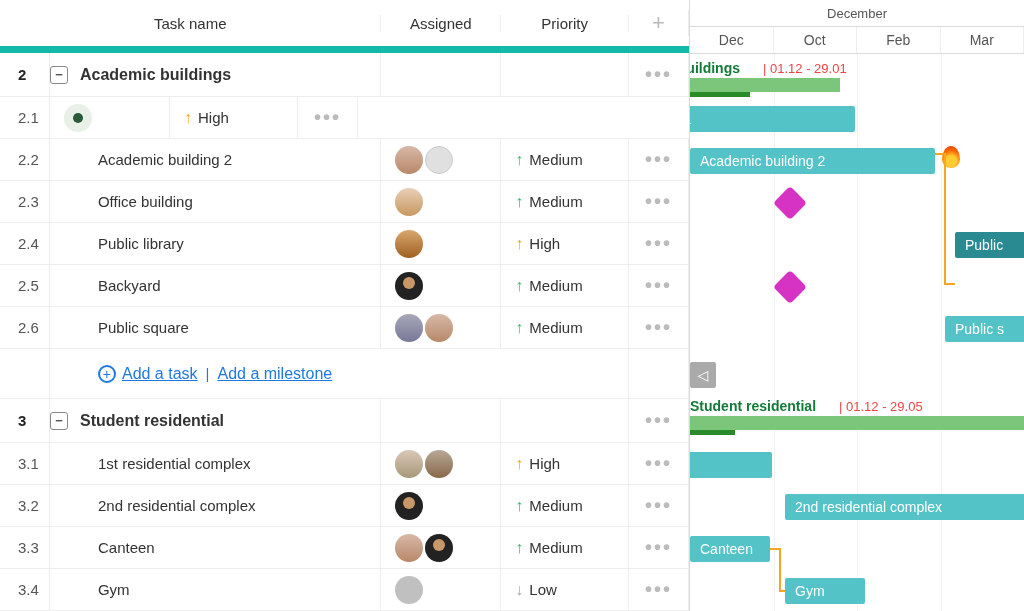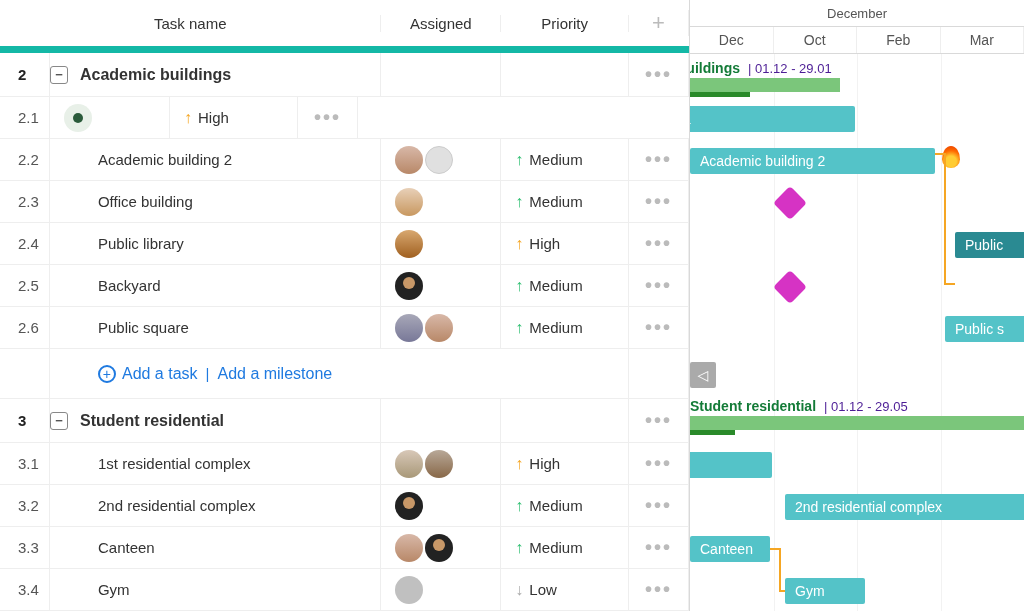--- a/index.html
+++ b/index.html
@@ -39,21 +39,21 @@
   .av7{background:linear-gradient(#a8a8b8,#787898);} 
   .av8{background:linear-gradient(#d8c8b8,#a89878);} 
   .av9{background:linear-gradient(#b8a898,#886848);} 
   .av10{background:#c0c0c0;}
 
   .pri-arrow { font-size:16px; font-weight:bold; }
   .pri-High .pri-arrow{color:#f5a623;} 
   .pri-Medium .pri-arrow{color:#2fbf71;} 
   .pri-Low .pri-arrow{color:#aaa;}
 
-  .addlink { color:#1f7ae0; font-size:16px; cursor:pointer; }
+  .addlink { color:#1f7ae0; font-size:16px; cursor:pointer;text-decoration:underline; }
   .addplus { display:inline-flex; width:18px; height:18px; border:2px solid #1f7ae0; border-radius:50%; align-items:center; justify-content:center; font-size:14px; line-height:1; margin-right:6px; color:#1f7ae0; }
   .addsep { color:#1f7ae0; margin:0 8px; }
 
   .plus-col-icon{ color:#bbb; font-size:22px; font-weight:300; }
 
   
   .gantt { position:relative; width:334px; overflow:hidden; }
   .ghdr1 { height:27px; border-bottom:1px solid #d9d9d9; text-align:center; font-size:13px; color:#555; line-height:27px; }
   .ghdr2 { height:27px; border-bottom:1px solid #d9d9d9; display:flex; }
   .gmonth { width:83.5px; text-align:center; font-size:14px; color:#555; border-right:1px solid #eee; line-height:27px; }
@@ -62,21 +62,21 @@
   .gcol { position:absolute; top:0; bottom:0; border-right:1px solid #f2f2f2; }
   .gcol.c1{left:83.5px;} .gcol.c2{left:167px;} .gcol.c3{left:250.5px;}
 
   .grow-g { position:absolute; left:0; right:0; height:42px; }
   .bar { position:absolute; height:26px; top:8px; border-radius:2px; color:#fff; font-size:14px; display:flex; align-items:center; padding:0 10px; overflow:hidden; white-space:nowrap; }
   .bar.teal { background:#54c3c8; }
   .bar.dteal{ background:#2a8a92; }
   .groupbar { position:absolute; left:0; height:14px; top:24px; background:#7bc67b; }
   .groupunder { position:absolute; left:0; height:5px; top:38px; background:#2a8a2a; }
   .glabel { position:absolute; left:0; top:6px; font-size:14px; color:#137b37; font-weight:600; }
-  .gdates { font-weight:400; color:#4c1d95; margin-left:8px; font-size:13px; }
+  .gdates { font-weight:400; color:#ef4444; margin-left:23px; font-size:13px; }
 
   .diamond { position:absolute; width:24px; height:24px; background:#d633c4; transform:rotate(45deg); top:9px; border-radius:4px; }
 
   .collapse-arrow { position:absolute; left:0; width:26px; height:26px; background:#aaa; color:#fff; display:flex; align-items:center; justify-content:center; font-size:14px; cursor:pointer; border-radius:2px; }
 
   .fire { position:absolute; width:18px; height:22px; background:radial-gradient(circle at 50% 70%, #ffcc33 30%, #ff6a00 60%, #e63900 100%); border-radius:50% 50% 50% 50% / 60% 60% 40% 40%; top:6px; }
 
   svg.link { position:absolute; overflow:visible; pointer-events:none; }
   svg.link path { stroke:#f5a623; stroke-width:2; fill:none; }
 </style>

